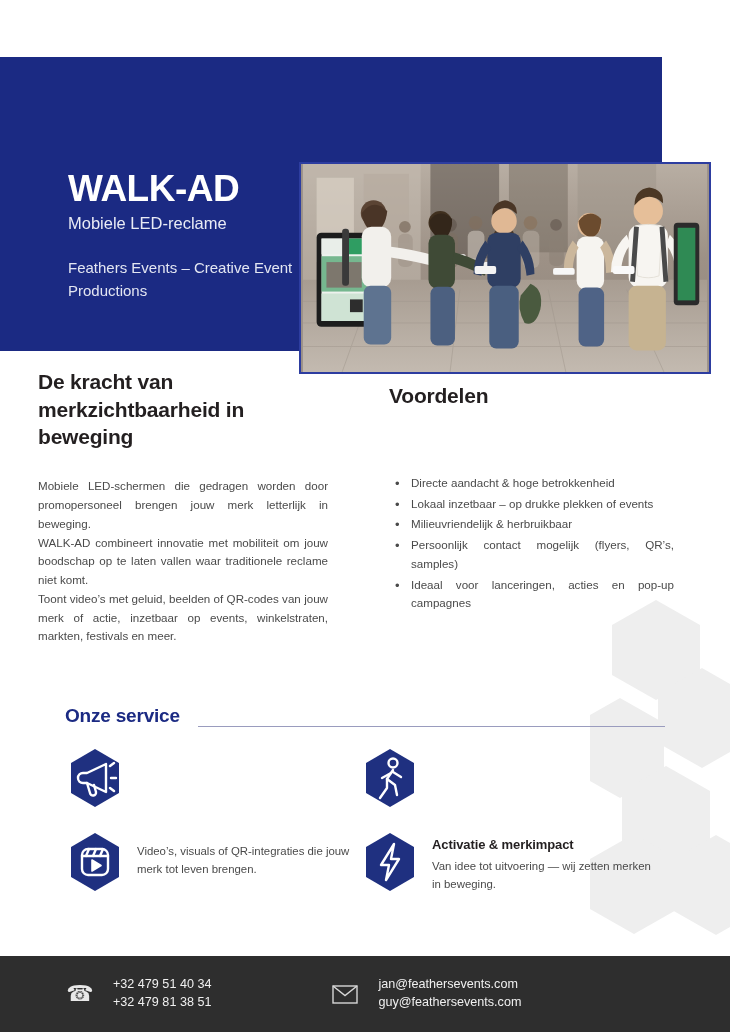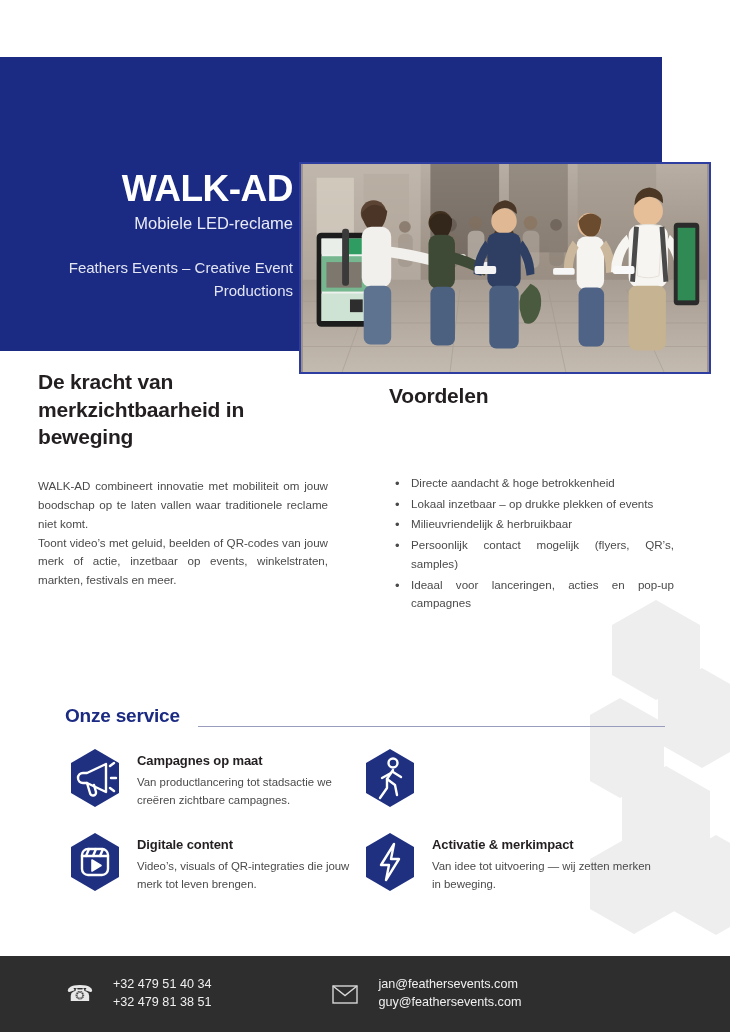--- a/index.html
+++ b/index.html
@@ -10,21 +10,21 @@
     overflow: hidden;
   }
   .page { position: relative; width: 730px; height: 1032px; background: #fff; overflow: hidden; }
 
   
   .hexdecor { position: absolute; right: 0; top: 590px; width: 140px; height: 370px; z-index: 0; }
 
   
   .hero {
     position: absolute; left: 0; top: 57px; width: 662px; height: 294px;
-    background: #1b2a83; z-index: 1; text-align: right;
+    background: #1b2a83; z-index: 1;
   }
   .hero-text { position: absolute; left: 68px; top: 113px; width: 225px; }
   .hero-title {
     color: #ffffff; font-size: 37px; font-weight: bold; letter-spacing: -0.5px;
     line-height: 1.05; white-space: nowrap;
   }
   .hero-sub {
     color: #e9ebf5; font-size: 16.5px; font-weight: normal; margin-top: 5px; line-height: 1.2;
   }
   .hero-org {
@@ -230,20 +230,21 @@
           <rect x="382" y="65" width="18" height="74" fill="#2f8a54"></rect>
           <rect x="316" y="104" width="22" height="8" rx="2" fill="#f9f9f9"></rect>
         </g>
       </svg>
     </div>
   </div>
 
   <div class="col-left">
     <h2 class="sec-head">De kracht van merkzichtbaarheid in beweging</h2>
     <div class="body-copy">
+      <p>Mobiele LED-schermen die gedragen worden door promopersoneel brengen jouw merk letterlijk in beweging.</p>
       <p>WALK-AD combineert innovatie met mobiliteit om jouw boodschap op te laten vallen waar traditionele reclame niet komt.</p>
       <p>Toont video’s met geluid, beelden of QR-codes van jouw merk of actie, inzetbaar op events, winkelstraten, markten, festivals en meer.</p>
     </div>
   </div>
 
   <div class="col-right">
     <h2 class="sec-head">Voordelen</h2>
     <ul class="benefits">
       <li>Directe aandacht &amp; hoge betrokkenheid</li>
       <li>Lokaal inzetbaar – op drukke plekken of events</li>
@@ -264,24 +265,20 @@
       <div class="service-item">
         <div class="svc-icon">
           <svg viewBox="0 0 60 62" xmlns="http://www.w3.org/2000/svg" aria-hidden="true">
             <polygon points="30,2 54,16 54,46 30,60 6,46 6,16" fill="#1f3080"></polygon>
             <g fill="none" stroke="#ffffff" stroke-width="2.4" stroke-linejoin="round" stroke-linecap="round">
               <path d="M41 17 L22 26 L18 26 a5 5 0 0 0 0 10 l4 0 L41 45 z"></path>
               <path d="M22 36 l3 10 a3 3 0 0 0 6 -1 l-2 -7"></path>
               <path d="M45 19 l4 -3 M46 31 l5 0 M45 41 l4 3"></path>
             </g>
           </svg>
-        </div>
-        <div class="svc-body">
-          <div class="svc-name">Campagnes op maat</div>
-          <div class="svc-desc">Van productlancering tot stadsactie we creëren zichtbare campagnes.</div>
         </div>
       </div>
 
       <div class="service-item">
         <div class="svc-icon">
           <svg viewBox="0 0 60 62" xmlns="http://www.w3.org/2000/svg" aria-hidden="true">
             <polygon points="30,2 54,16 54,46 30,60 6,46 6,16" fill="#1f3080"></polygon>
             <g fill="none" stroke="#ffffff" stroke-width="2.4" stroke-linejoin="round" stroke-linecap="round">
               <circle cx="33" cy="16" r="4.5"></circle>
               <path d="M33 23 l-6 9 l0 9 l-7 10"></path>
@@ -300,21 +297,20 @@
             <polygon points="30,2 54,16 54,46 30,60 6,46 6,16" fill="#1f3080"></polygon>
             <g fill="none" stroke="#ffffff" stroke-width="2.4" stroke-linejoin="round" stroke-linecap="round">
               <rect x="17" y="18" width="26" height="26" rx="6"></rect>
               <path d="M17 25 h26"></path>
               <path d="M24 18 l-3 7 M31 18 l-3 7 M38 18 l-3 7"></path>
               <path d="M27 29 l9 5.5 l-9 5.5 z" fill="#ffffff" stroke-width="1.6"></path>
             </g>
           </svg>
         </div>
         <div class="svc-body">
-          <div class="svc-name">Digitale content</div>
           <div class="svc-desc">Video’s, visuals of QR-integraties die jouw merk tot leven brengen.</div>
         </div>
       </div>
 
       <div class="service-item">
         <div class="svc-icon">
           <svg viewBox="0 0 60 62" xmlns="http://www.w3.org/2000/svg" aria-hidden="true">
             <polygon points="30,2 54,16 54,46 30,60 6,46 6,16" fill="#1f3080"></polygon>
             <path d="M34 13 L21 34 L29 34 L26 49 L39 28 L31 28 Z" fill="none" stroke="#ffffff" stroke-width="2.4" stroke-linejoin="round"></path>
           </svg>

